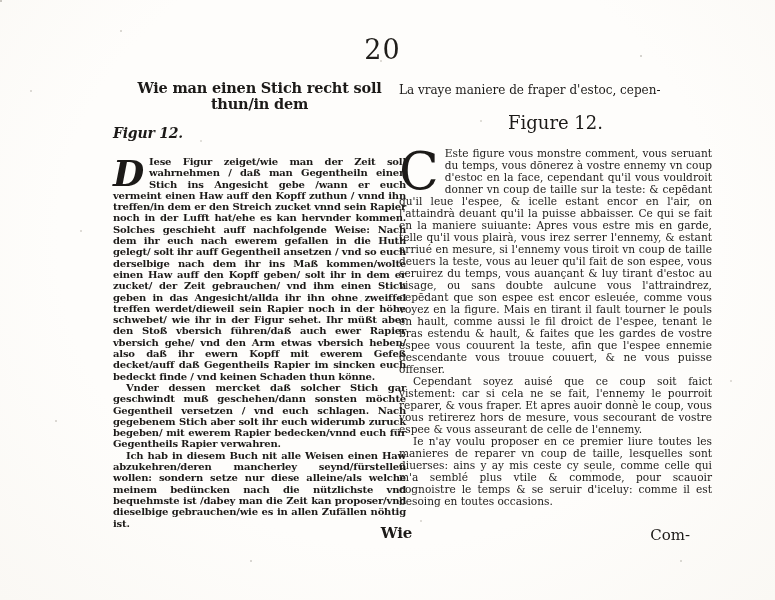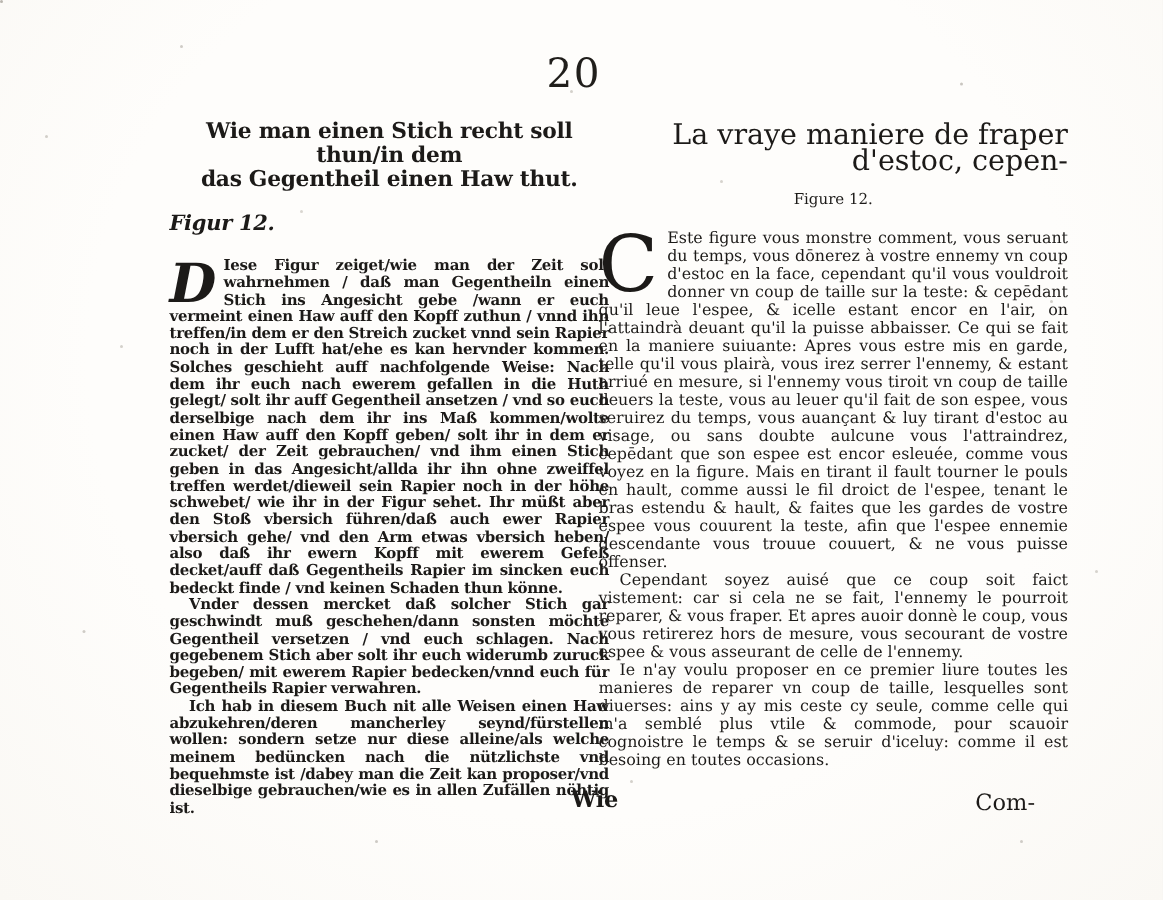--- a/index.html
+++ b/index.html
@@ -62,27 +62,27 @@
   .dropcap-german{
     float:left;
     font-size:36px;line-height:32px;
     font-style:italic;
     padding:1px 5px 0 0;
     font-weight:bold;
   }
 
   
   .col-french .heading{
-    text-align:right;
-    font-size:19px;line-height:16.5px;
+    text-align:left;
+    font-size:12px;line-height:16.5px;
     font-weight:normal;
   }
   .col-french .figure-label{
     text-align:center;
-    font-size:10px;
+    font-size:18px;
     margin-top:13px;
   }
   .col-french .body{
     margin-top:14px;
     font-size:10.6px;line-height:12px;
     text-align:justify;
   }
   .col-french .body p{margin:0;}
   .col-french .body p.indented{text-indent:14px;}
   .dropcap-french{
@@ -104,21 +104,20 @@
 <body>
 
 <div class="page">
   <div class="speckles"></div>
 
   <div class="page-number">20</div>
 
   <div class="col col-german german-text">
     <div class="heading">
       <span class="heading-line">Wie man einen Stich recht soll thun/in dem</span>
-      <span class="heading-line">das Gegentheil einen Haw thut.</span>
     </div>
     <div class="figure-label">Figur 12.</div>
     <div class="body">
       <p><span class="dropcap-german">D</span><span>Iese Figur zeiget/wie man der Zeit soll wahrnehmen / daß man Gegentheiln einen Stich ins Angesicht gebe /wann er euch vermeint einen Haw auff den Kopff zuthun / vnnd ihn treffen/in dem er den Streich zucket vnnd sein Rapier noch in der Lufft hat/ehe es kan hervnder kommen. Solches geschieht auff nachfolgende Weise: Nach dem ihr euch nach ewerem gefallen in die Huth gelegt/ solt ihr auff Gegentheil ansetzen / vnd so euch derselbige nach dem ihr ins Maß kommen/wolte einen Haw auff den Kopff geben/ solt ihr in dem er zucket/ der Zeit gebrauchen/ vnd ihm einen Stich geben in das Angesicht/allda ihr ihn ohne zweiffel treffen werdet/dieweil sein Rapier noch in der höhe schwebet/ wie ihr in der Figur sehet. Ihr müßt aber den Stoß vbersich führen/daß auch ewer Rapier vbersich gehe/ vnd den Arm etwas vbersich heben/ also daß ihr ewern Kopff mit ewerem Gefeß decket/auff daß Gegentheils Rapier im sincken euch bedeckt finde / vnd keinen Schaden thun könne.</span></p>
       <p class="indented">Vnder dessen mercket daß solcher Stich gar geschwindt muß geschehen/dann sonsten möchte Gegentheil versetzen / vnd euch schlagen. Nach gegebenem Stich aber solt ihr euch widerumb zuruck begeben/ mit ewerem Rapier bedecken/vnnd euch für Gegentheils Rapier verwahren.</p>
       <p class="indented">Ich hab in diesem Buch nit alle Weisen einen Haw abzukehren/deren mancherley seynd/fürstellen wollen: sondern setze nur diese alleine/als welche meinem bedüncken nach die nützlichste vnd bequehmste ist /dabey man die Zeit kan proposer/vnd dieselbige gebrauchen/wie es in allen Zufällen nöhtig ist.</p>
     </div>
     <div class="catchword catchword-german">Wie</div>
   </div>
 

